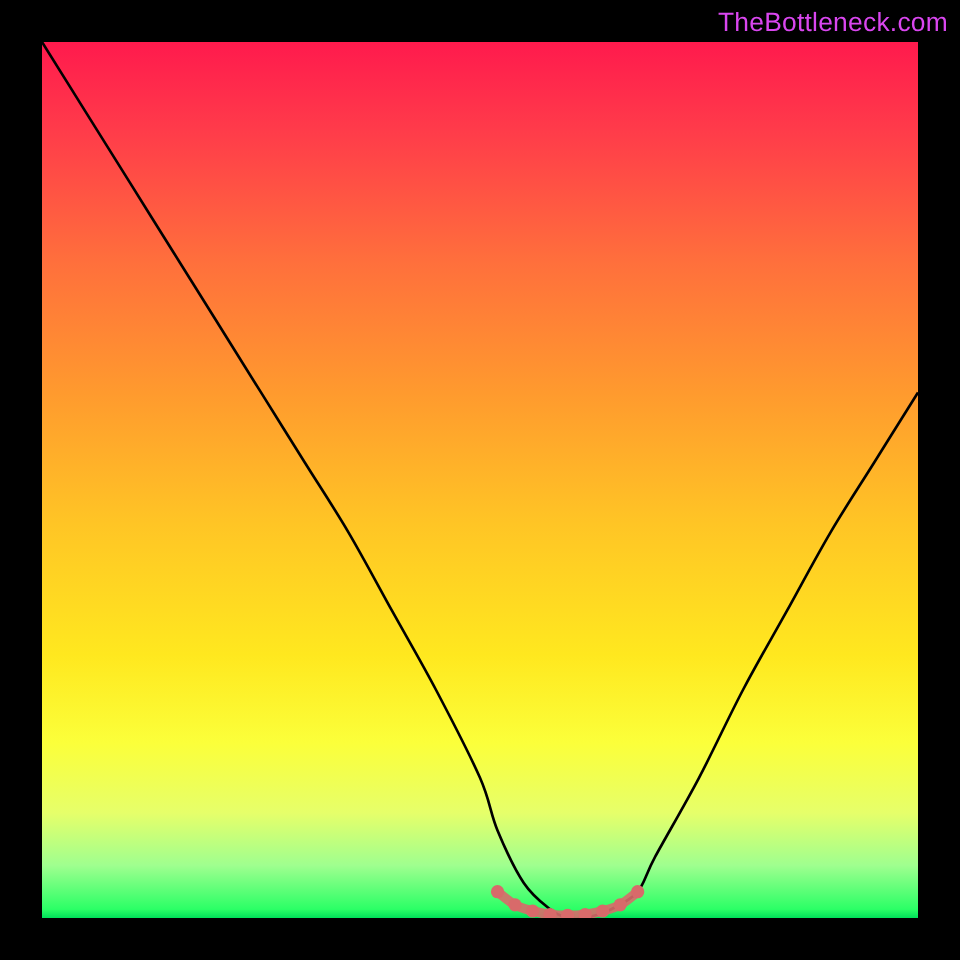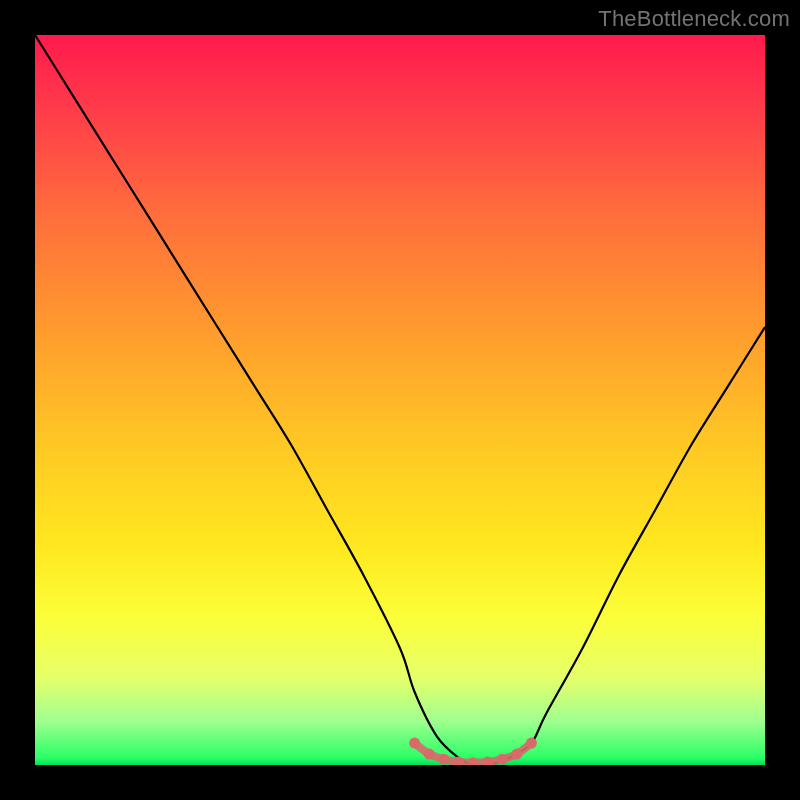--- a/index.html
+++ b/index.html
@@ -37,21 +37,21 @@
       #e6ff6a 88%,
       #9fff8f 94%,
       #2bff66 99%,
       #00e05a 100%
     );
   }
   .watermark {
     position: absolute;
     top: 6px;
     right: 10px;
-    color: #737373;
+    color: #d946ef;
     font-size: 22px;
     font-weight: 500;
     letter-spacing: 0.2px;
     user-select: none;
   }
   svg.curve {
     position: absolute;
     left: 0;
     top: 0;
     width: 730px;

